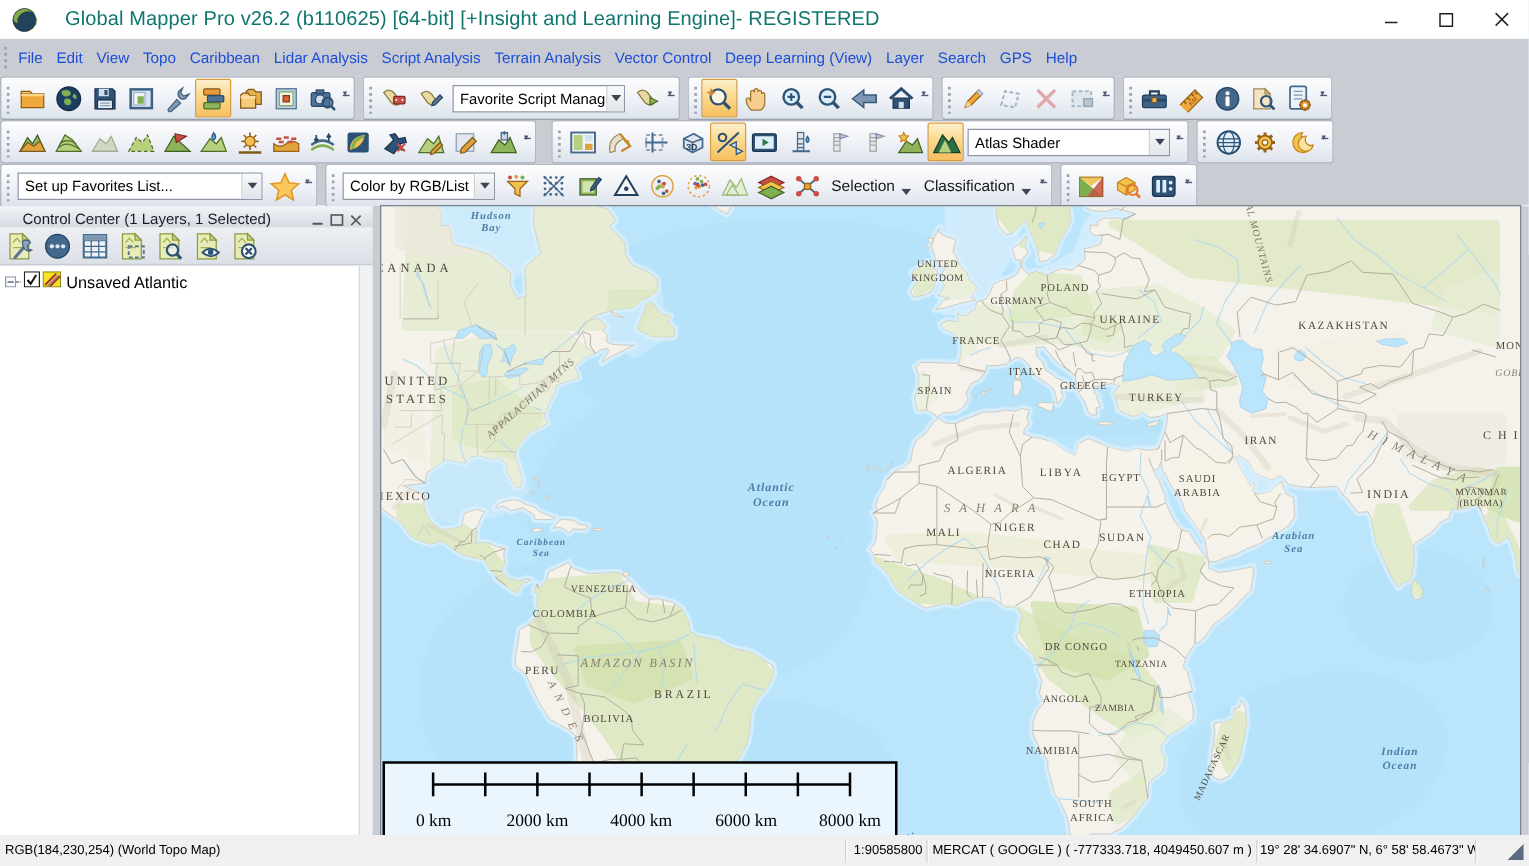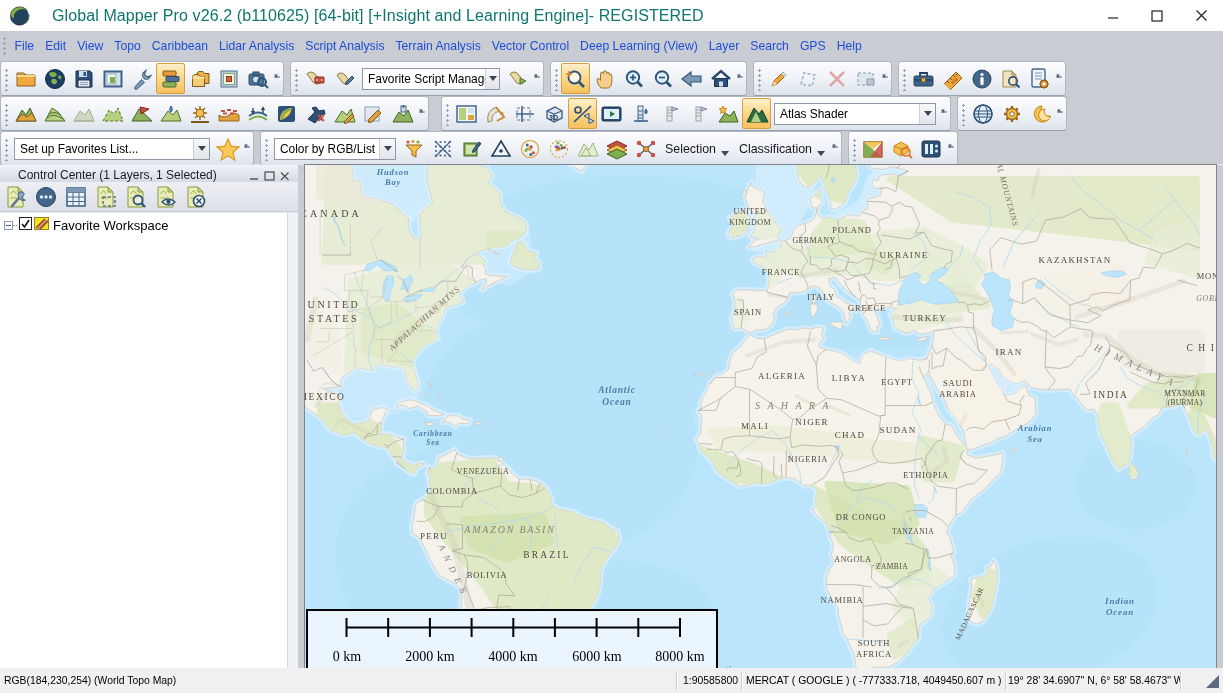--- a/index.html
+++ b/index.html
@@ -742,21 +742,21 @@
 <div style="width:4px;border-top:1px dotted #999"></div>
 <span style="margin:0 2px"><svg width="13" height="13">
                 <rect x="0.5" y="0.5" width="12" height="12" fill="#fff" stroke="#222"></rect>
                 <path d="M3 7 l2.5 3 L10 3" fill="none" stroke="#111" stroke-width="1.6"></path>
               </svg></span>
             <span style="margin-right:4px"><svg width="15" height="13">
                 <rect x="0.5" y="0.5" width="14" height="12" fill="#f4e520" stroke="#8a8a20"></rect>
                 <path d="M2 11 L11 2 M6 12 L14 4" stroke="#b03030" stroke-width="1.6"></path>
                 <path d="M4 12 L13 3" stroke="#888" stroke-width="1.2"></path>
               </svg></span>
-<span style="font-size:13px">Favorite Workspace</span>
+<span style="font-size:13px">Unsaved Atlantic</span>
           </div>
 </div>
         <div id="pscroll"></div>
       </div>
       <div id="map"><svg width="911" height="508" viewBox="0 0 911 508">
 <rect width="911" height="508" fill="#bae5fb"></rect>
 <g opacity="0.25" fill="#aedff6">
 <ellipse cx="330" cy="100" rx="200" ry="90" transform="rotate(0 330 100)"></ellipse>
 <ellipse cx="255" cy="265" rx="140" ry="115" transform="rotate(20 255 265)"></ellipse>
 <ellipse cx="160" cy="390" rx="130" ry="110" transform="rotate(0 160 390)"></ellipse>

